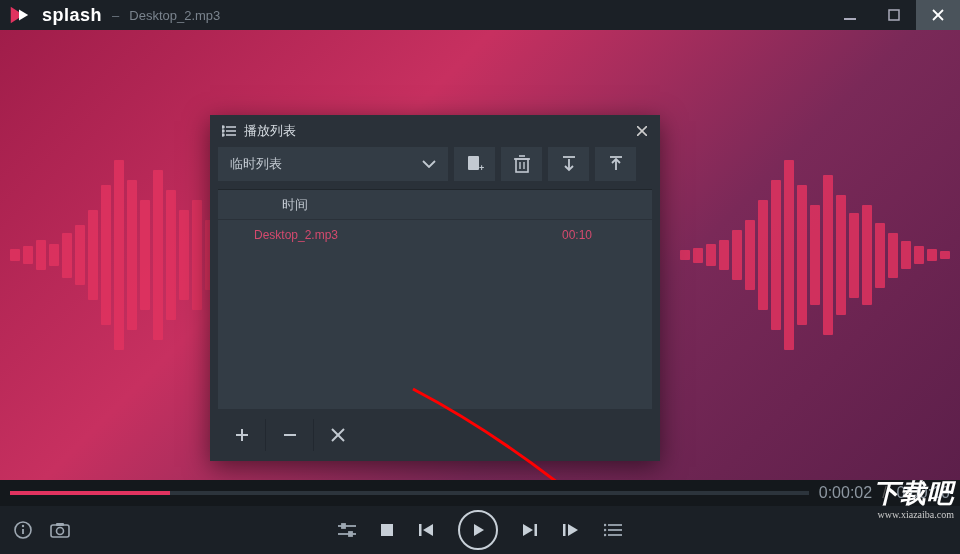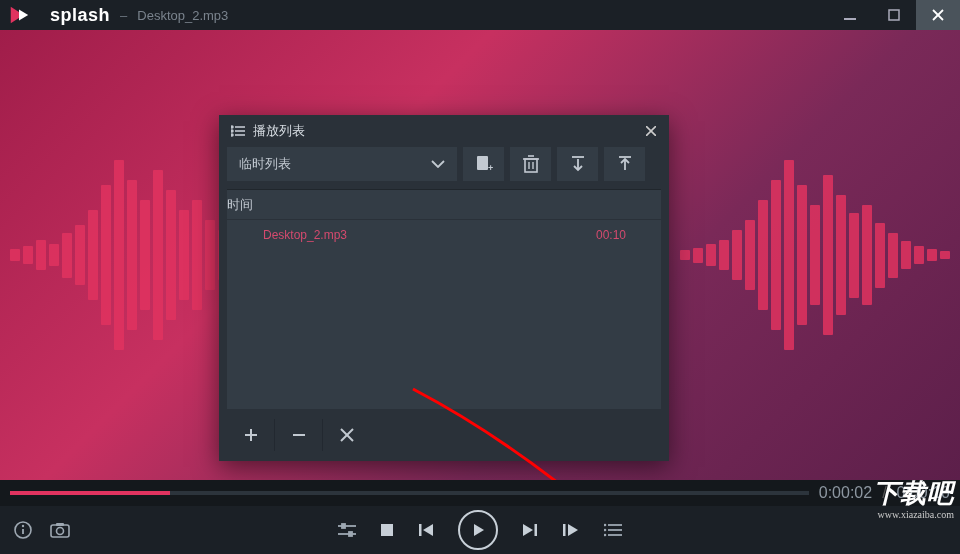--- a/index.html
+++ b/index.html
@@ -1,49 +1,49 @@
 <!DOCTYPE html>
 <html><head>
 <meta charset="utf-8">
 <style>
 html,body{margin:0;padding:0;width:960px;height:554px;background:#000;font-family:"Microsoft YaHei",Arial,sans-serif;overflow:hidden;color:#ccc;font-size:13px}
 *{box-sizing:border-box}
 
 
 .titlebar{height:30px;background:#1b2026;display:flex;align-items:center;padding:0 0 0 8px}
-.logo{display:flex;align-items:center;gap:20px}
+.logo{display:flex;align-items:center;gap:12px}
 .logo-mark{width:22px;height:22px}
 .logo-text{color:#fff;font-weight:600;font-size:18px;letter-spacing:0.5px}
 .title-dash{color:#6c7680;margin:0 10px}
 .title-file{color:#7a838d;font-size:13px}
 .win-btns{margin-left:auto;display:flex;height:100%}
 .win-btn{width:44px;height:100%;display:flex;align-items:center;justify-content:center;cursor:pointer;color:#aab;font-size:14px}
 .win-btn.close{background:#4a535b;color:#fff}
 
 
 .stage{position:relative;height:450px;background:linear-gradient(135deg,#a01d4a 0%,#c73060 35%,#7a2958 65%,#5c1f4a 100%);overflow:hidden}
 .wave{position:absolute;top:50%;transform:translateY(-50%);display:flex;align-items:center;gap:3px}
 .wave.left{left:10px}
 .wave.right{right:10px}
 .wave .bar{width:10px;background:#e0335f;opacity:0.85;border-radius:1px}
 
 
-.playlist{position:absolute;left:219px;top:85px;width:450px;background:#2a3139;box-shadow:0 6px 24px rgba(0,0,0,0.5)}
+.playlist{position:absolute;left:210px;top:85px;width:450px;background:#2a3139;box-shadow:0 6px 24px rgba(0,0,0,0.5)}
 .pl-header{height:32px;display:flex;align-items:center;padding:0 6px 0 12px;color:#d6dce2;font-size:13px;gap:8px}
 .pl-close{margin-left:auto;width:24px;height:24px;display:flex;align-items:center;justify-content:center;color:#ccc;cursor:pointer;font-size:14px}
 .pl-toolbar{display:flex;gap:6px;padding:0 24px 8px 8px}
 .pl-drop{flex:0 0 230px;height:34px;background:#333c45;display:flex;align-items:center;justify-content:space-between;padding:0 12px;color:#c2c9d1;cursor:pointer}
 .pl-tool{width:44px;height:34px;background:#333c45;display:flex;align-items:center;justify-content:center;cursor:pointer;color:#c2c9d1}
 .pl-table-head{display:flex;height:30px;background:#333c45;margin:0 8px;color:#c2c9d1;border-top:1px solid #20262c}
 .pl-th-name{flex:1;display:flex;align-items:center;justify-content:center;border-right:1px solid #2a3139}
-.pl-th-time{width:90px;display:flex;align-items:center;justify-content:flex-start}
+.pl-th-time{width:90px;display:flex;align-items:center;justify-content:flex-end}
 .pl-body{margin:0 8px;height:190px;background:#333c45;border-top:1px solid #2a3139;overflow:auto}
 .pl-row{display:flex;height:30px;align-items:center;color:#d44a6e;font-size:12px;padding:0 10px}
 .pl-row-name{flex:1;padding-left:26px}
-.pl-row-time{width:80px;text-align:center}
+.pl-row-time{width:80px;text-align:left}
 .pl-footer{display:flex;align-items:center;gap:0;padding:10px 8px}
 .pl-fbtn{width:48px;height:32px;display:flex;align-items:center;justify-content:center;color:#c2c9d1;cursor:pointer;font-size:18px;border-right:1px solid #222830}
 .pl-fbtn:first-child{border-left:none}
 .pl-spacer{flex:1}
 .pl-search-wrap{display:flex;align-items:center;gap:10px}
 .pl-search{background:#333c45;border:none;color:#9aa4ae;height:30px;width:140px;padding:0 8px;outline:none;font-size:13px}
 
 
 .arrow-svg{position:absolute;left:408px;top:354px;pointer-events:none}
 

